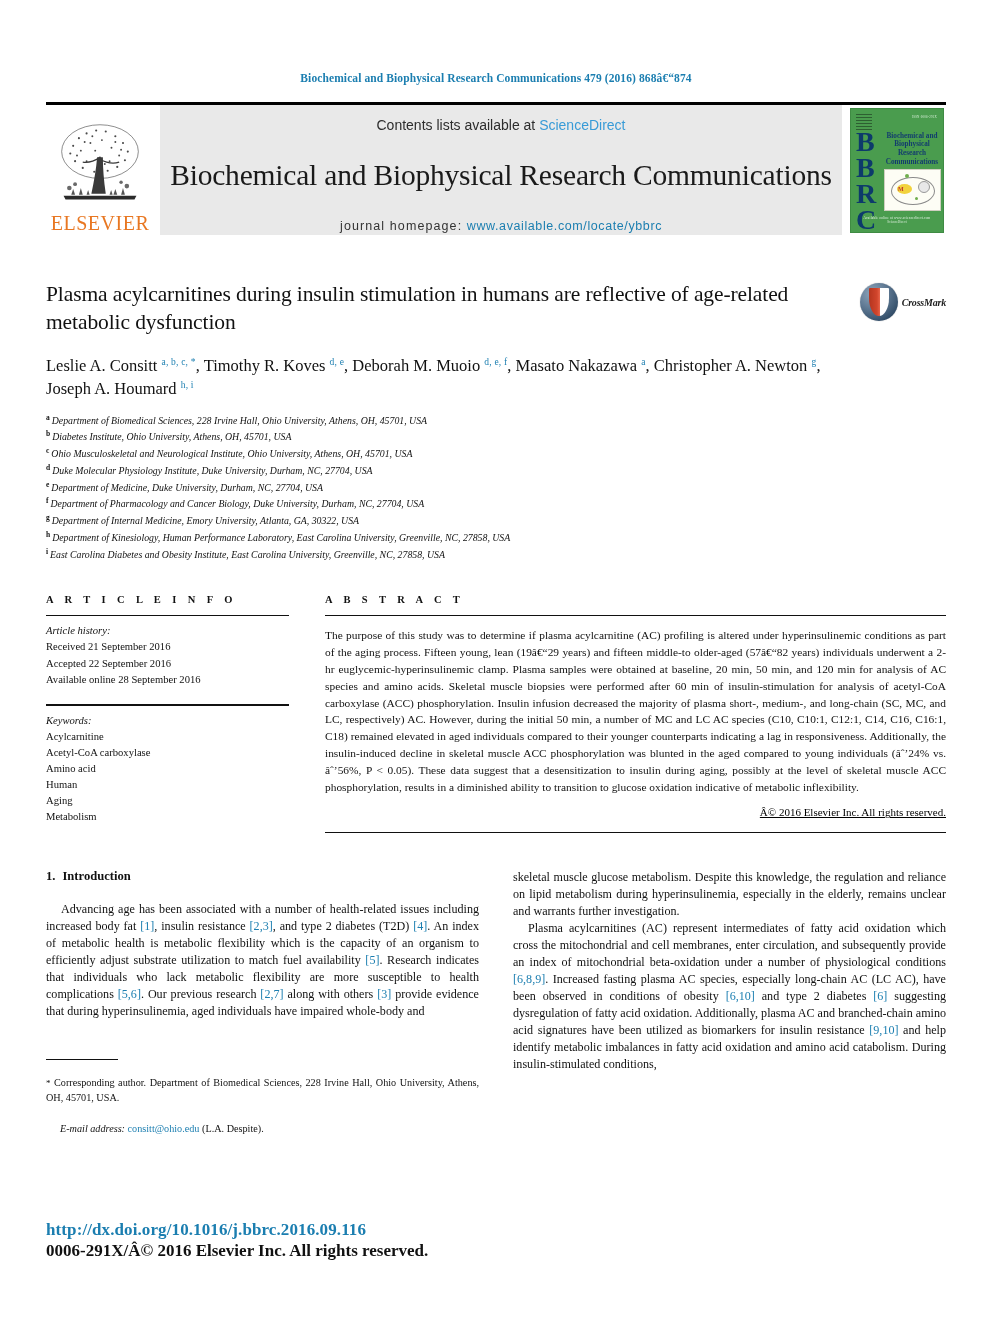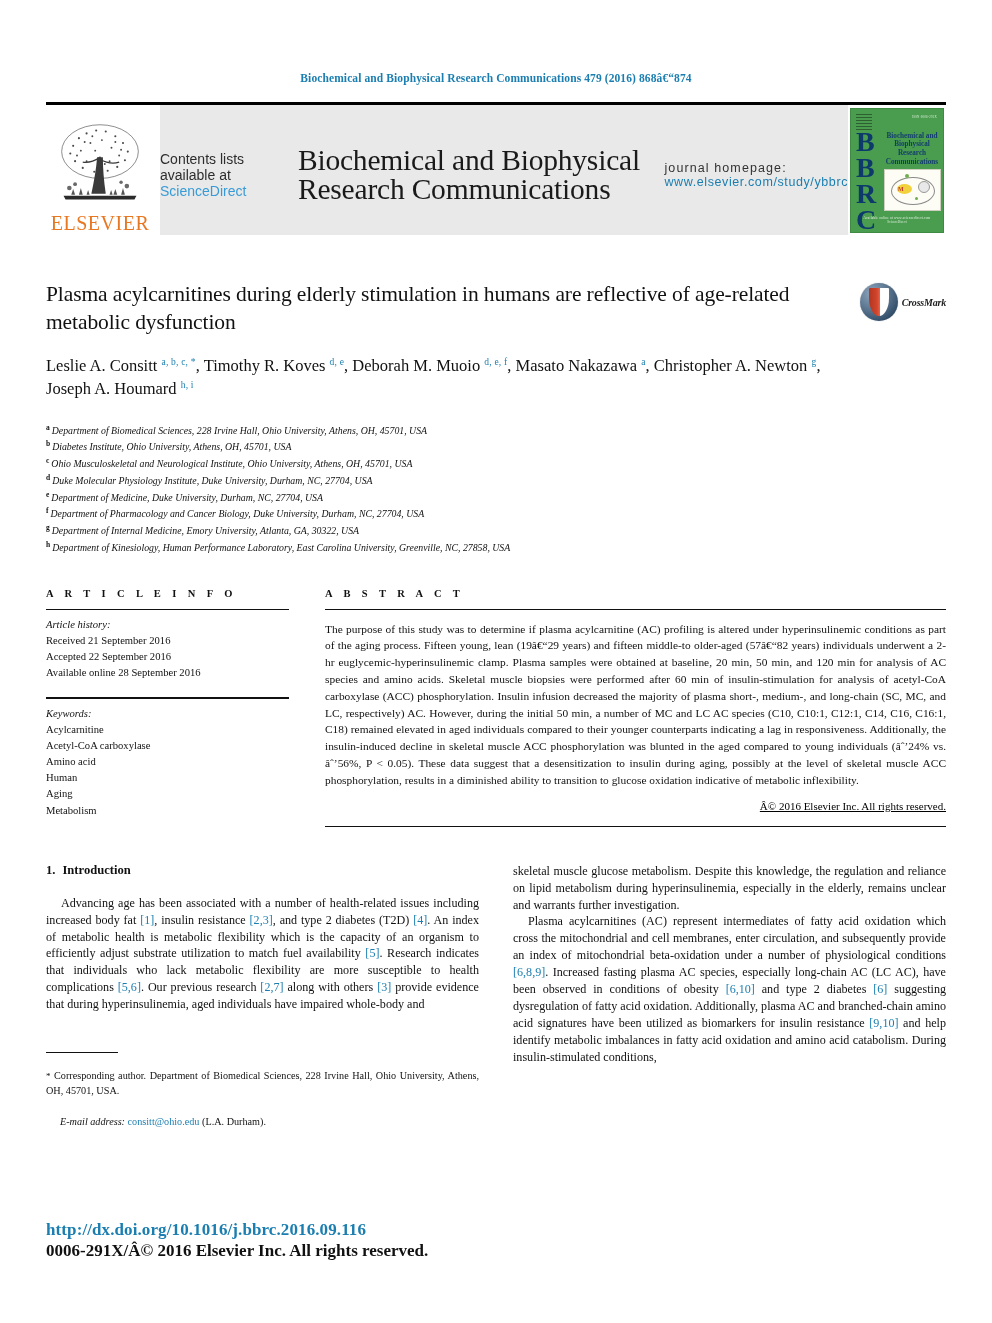--- a/index.html
+++ b/index.html
@@ -62,22 +62,23 @@
     font-size: 20px;
     letter-spacing: .5px;
     color: #e87722;
     line-height: 1;
     margin-top: 2px;
   }
   .masthead-center {
     flex: 1 1 auto;
     background: #e9e9e9;
     margin-left: 6px;
-    display: flex;
-    flex-direction: row;
+    margin-right: 6px;
+    display: flex;
+    flex-direction: column;
     justify-content: space-between;
     align-items: center;
     padding: 12px 0 2px 0;
     box-sizing: border-box;
   }
   .contents-line {
     font-family: "Liberation Sans", sans-serif;
     font-size: 14px;
     color: #2d2d2d;
   }
@@ -222,21 +223,21 @@
     line-height: 1.42;
     color: #111;
   }
   .authors sup {
     color: #1b7eb0;
     font-size: 9.5px;
     vertical-align: super;
     letter-spacing: .2px;
   }
   .affiliations {
-    margin-top: 21px;
+    margin-top: 11px;
     font-family: "Liberation Serif", serif;
     font-style: italic;
     font-size: 9.8px;
     line-height: 1.58;
     color: #111;
   }
   .affiliations .mark {
     font-style: normal;
     font-weight: bold;
     font-size: 7.5px;
@@ -444,21 +445,21 @@
       </svg>
       <div class="elsevier-word">ELSEVIER</div>
     </div>
 
     <div class="masthead-center">
       <div class="contents-line">
         <span>Contents lists available at </span><span class="sd">ScienceDirect</span>
       </div>
       <div class="journal-title">Biochemical and Biophysical Research Communications</div>
       <div class="homepage-line">
-        <span>journal homepage: </span><span class="url">www.elsevier.com/study/ybbrc</span>
+        <span>journal homepage: </span><span class="url">www.available.com/locate/ybbrc</span>
       </div>
     </div>
 
     <div class="cover-thumb">
       <div class="cover-inner">
         <div class="cover-els"></div>
         <div class="cover-topright">ISSN 0006-291X</div>
         <div class="cover-bbrc">B<br>B<br>R<br>C</div>
         <div class="cover-journal-name">Biochemical and Biophysical Research Communications</div>
         <div class="cover-art">
@@ -471,38 +472,39 @@
         </div>
         <div class="cover-bottom">
           <div>Available online at www.sciencedirect.com</div>
           <div class="b2">ScienceDirect</div>
         </div>
       </div>
     </div>
   </div>
 
   <div class="title-block">
-    <h1 class="article-title">Plasma acylcarnitines during elderly stimulation in humans are reflective of age-related metabolic dysfunction</h1>
+    <h1 class="article-title">Plasma acylcarnitines during insulin stimulation in humans are reflective of age-related metabolic dysfunction</h1>
 
     <div class="crossmark">
       <div class="crossmark-badge"></div>
       <div class="crossmark-text">CrossMark</div>
     </div>
 
     <div class="authors">Leslie A. Consitt <sup>a, b, c, *</sup>, Timothy R. Koves <sup>d, e</sup>, Deborah M. Muoio <sup>d, e, f</sup>, Masato Nakazawa <sup>a</sup>, Christopher A. Newton <sup>g</sup>, Joseph A. Houmard <sup>h, i</sup></div>
 
     <div class="affiliations">
         <div><span class="mark">a</span>Department of Biomedical Sciences, 228 Irvine Hall, Ohio University, Athens, OH, 45701, USA</div>
         <div><span class="mark">b</span>Diabetes Institute, Ohio University, Athens, OH, 45701, USA</div>
         <div><span class="mark">c</span>Ohio Musculoskeletal and Neurological Institute, Ohio University, Athens, OH, 45701, USA</div>
         <div><span class="mark">d</span>Duke Molecular Physiology Institute, Duke University, Durham, NC, 27704, USA</div>
         <div><span class="mark">e</span>Department of Medicine, Duke University, Durham, NC, 27704, USA</div>
         <div><span class="mark">f</span>Department of Pharmacology and Cancer Biology, Duke University, Durham, NC, 27704, USA</div>
         <div><span class="mark">g</span>Department of Internal Medicine, Emory University, Atlanta, GA, 30322, USA</div>
         <div><span class="mark">h</span>Department of Kinesiology, Human Performance Laboratory, East Carolina University, Greenville, NC, 27858, USA</div>
+        <div><span class="mark">i</span>East Carolina Diabetes and Obesity Institute, East Carolina University, Greenville, NC, 27858, USA</div>
       </div>
   </div>
 
   <div class="info-abstract">
 
     <div class="col-info">
       <div class="sec-heading">A R T I C L E   I N F O</div>
       <div class="rule-thin"></div>
       <div class="art-history">
         <div class="lbl">Article history:</div>
@@ -543,21 +545,21 @@
         <span class="num">1.</span><span>Introduction</span>
       </div>
       <p class="para">Advancing age has been associated with a number of health-related issues including increased body fat <span class="ref">[1]</span>, insulin resistance <span class="ref">[2,3]</span>, and type 2 diabetes (T2D) <span class="ref">[4]</span>. An index of metabolic health is metabolic flexibility which is the capacity of an organism to efficiently adjust substrate utilization to match fuel availability <span class="ref">[5]</span>. Research indicates that individuals who lack metabolic flexibility are more susceptible to health complications <span class="ref">[5,6]</span>. Our previous research <span class="ref">[2,7]</span> along with others <span class="ref">[3]</span> provide evidence that during hyperinsulinemia, aged individuals have impaired whole-body and</p>
 
       <div class="footnote-block">
         <div class="footnote-rule"></div>
         <div class="footnote"><span class="star">*</span> Corresponding author. Department of Biomedical Sciences, 228 Irvine Hall, Ohio University, Athens, OH, 45701, USA.</div>
         <div class="footnote" style="text-indent:14px;">
           <span class="email-lbl">E-mail address:</span>
           <span class="email">consitt@ohio.edu</span>
-          <span>(L.A. Durham).</span>
+          <span>(L.A. Despite).</span>
         </div>
       </div>
     </div>
 
     <div class="bcol">
       <p class="para" style="text-indent:0;">skeletal muscle glucose metabolism. Despite this knowledge, the regulation and reliance on lipid metabolism during hyperinsulinemia, especially in the elderly, remains unclear and warrants further investigation.</p>
       <p class="para">Plasma acylcarnitines (AC) represent intermediates of fatty acid oxidation which cross the mitochondrial and cell membranes, enter circulation, and subsequently provide an index of mitochondrial beta-oxidation under a number of physiological conditions <span class="ref">[6,8,9]</span>. Increased fasting plasma AC species, especially long-chain AC (LC AC), have been observed in conditions of obesity <span class="ref">[6,10]</span> and type 2 diabetes <span class="ref">[6]</span> suggesting dysregulation of fatty acid oxidation. Additionally, plasma AC and branched-chain amino acid signatures have been utilized as biomarkers for insulin resistance <span class="ref">[9,10]</span> and help identify metabolic imbalances in fatty acid oxidation and amino acid catabolism. During insulin-stimulated conditions,</p>
     </div>
   </div>
 

